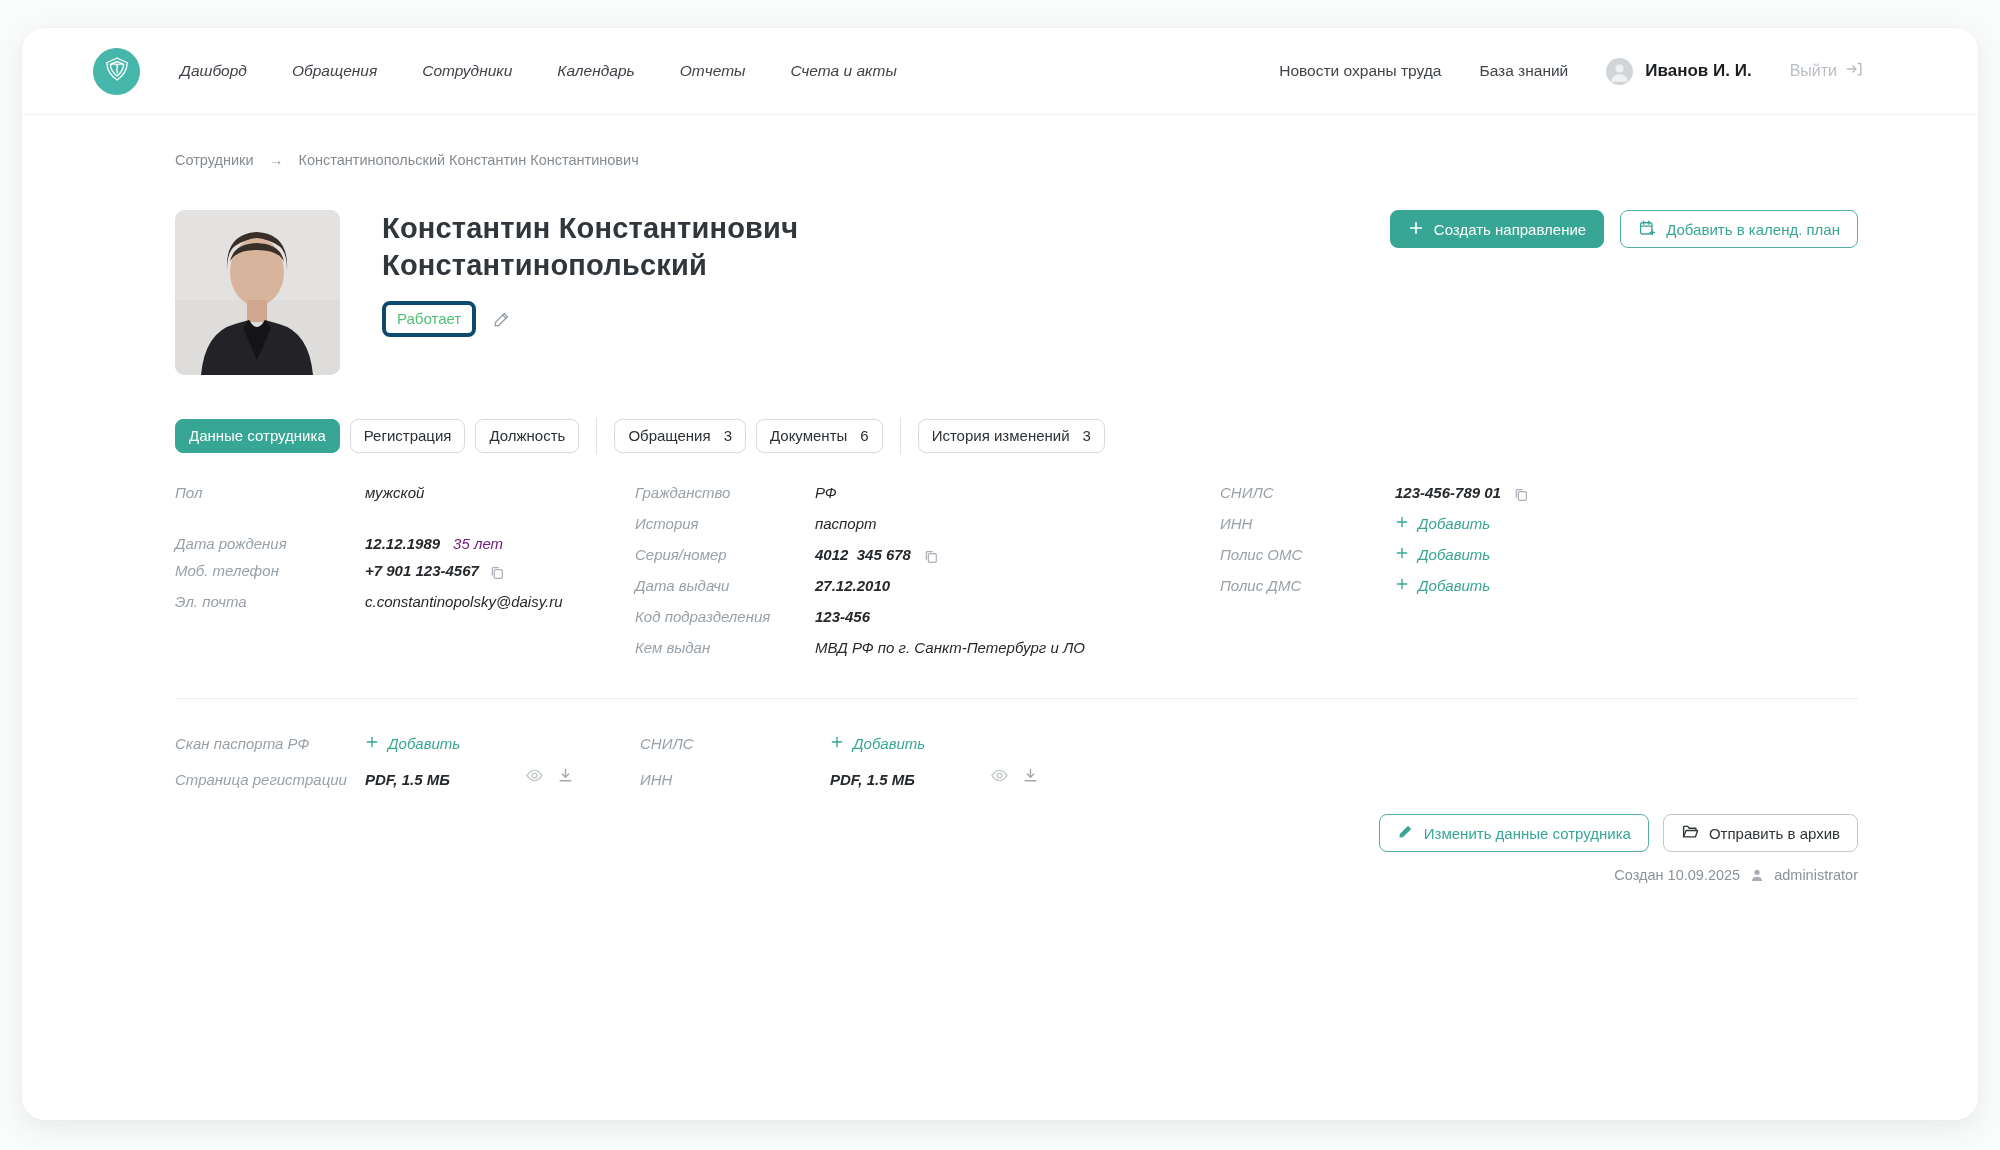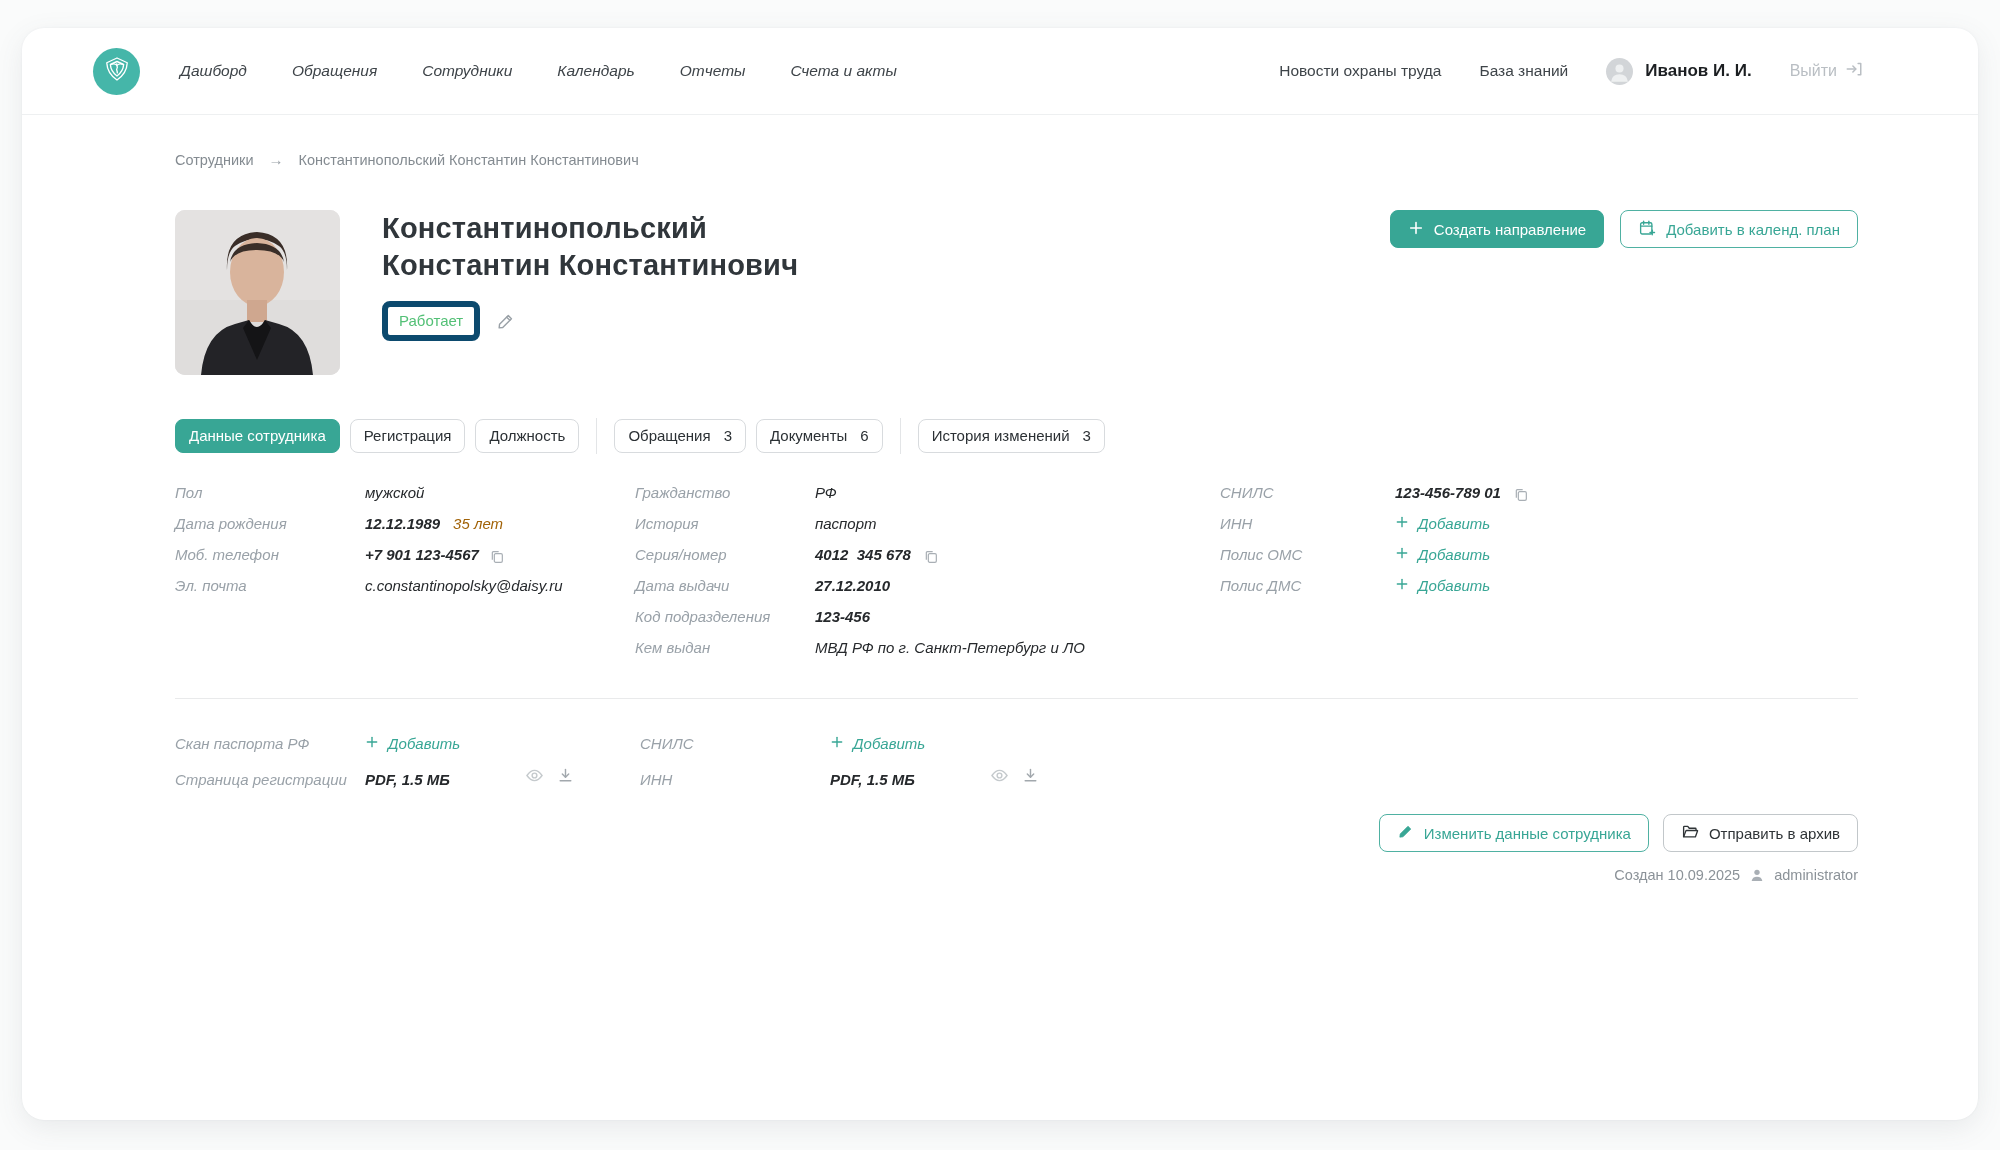--- a/index.html
+++ b/index.html
@@ -46,21 +46,21 @@
   .emp-header { margin-top: 42px; display: flex; align-items: flex-start; }
   .photo {
     width: 165px; height: 165px; border-radius: 10px; overflow: hidden;
     background: #e4e2e1; flex: 0 0 auto;
   }
   .emp-info { margin-left: 42px; }
   .emp-name { font-size: 29px; line-height: 37px; font-weight: 700; color: #30363b; letter-spacing: .2px; }
   .status-row { margin-top: 17px; display: flex; align-items: center; gap: 16px; }
   .status-badge {
     display: inline-block; padding: 5px 11px 6px;
-    border: 6px solid #0c4a6e; border-radius: 8px;
+    border: 4px solid #0c4a6e; border-radius: 8px;
     color: #53c076; font-size: 15px; background: #fff; cursor: default;
   }
   .edit-status { color: #9aa1a7; cursor: pointer; display: flex; }
   .header-actions { margin-left: auto; display: flex; gap: 16px; }
   
   .btn {
     height: 38px; border-radius: 8px; font-size: 15px;
     display: inline-flex; align-items: center; gap: 10px;
     padding: 0 17px; cursor: pointer; white-space: nowrap; background: #fff;
     font-family: "Liberation Sans", sans-serif;
@@ -78,21 +78,21 @@
   .tab.active { background: #38a695; border-color: #38a695; color: #fff; cursor: default; }
   .tab-sep { width: 1px; height: 36px; background: #e3e5e7; margin: 0 7px; }
   
   .fields { margin-top: 30px; display: flex; font-size: 15px; }
   .fcol-1 { width: 460px; } .fcol-2 { width: 585px; } .fcol-3 { flex: 1; }
   .frow { display: flex; align-items: baseline; margin-bottom: 10px; min-height: 21px; font-style: italic; }
   .flabel { color: #99a1a8; flex: 0 0 auto; }
   .fcol-1 .flabel { width: 190px; } .fcol-2 .flabel { width: 180px; } .fcol-3 .flabel { width: 175px; }
   .fvalue { color: #26292c; display: inline-flex; align-items: center; gap: 10px; }
   .b { font-weight: 700; }
-  .muted { color: #a16207; margin-left: 13px; }
+  .muted { color: #701a75; margin-left: 13px; margin-top: 20px; }
   .icon-btn { display: inline-flex; cursor: pointer; align-self: center; }
   .copy { color: #a9afb5; }
   .add-link { color: #38a695; display: inline-flex; align-items: center; gap: 9px; cursor: pointer; }
   .divider { border: none; border-top: 1px solid #e9eaeb; margin-top: 28px; }
   
   .docs { margin-top: 36px; display: flex; font-size: 15px; }
   .dcol-1 { width: 465px; } .dcol-2 { flex: 1; }
   .docs .flabel { width: 190px; }
   .doc-file { width: 160px; color: #26292c; font-weight: 700; }
   .doc-icons { display: inline-flex; gap: 13px; align-items: center; }
@@ -170,22 +170,22 @@
           <path d="M52 60 Q50 24 82 22 Q114 24 112 60 Q112 42 104 36 Q94 29 82 29 Q70 29 60 36 Q52 42 52 60 Z" fill="#3a2e28"></path>
           <ellipse cx="82" cy="62" rx="27" ry="34" fill="#d9b49c"></ellipse>
           <path d="M55 52 Q58 34 82 33 Q106 34 109 52 Q104 40 82 40 Q60 40 55 52 Z" fill="#3a2e28"></path>
           <rect x="72" y="90" width="20" height="22" fill="#cfa78f"></rect>
           <path d="M26 165 Q30 122 60 114 L74 110 Q82 126 90 110 L104 114 Q134 122 138 165 Z" fill="#232327"></path>
           <path d="M74 110 Q82 124 90 110 L96 118 L82 150 L68 118 Z" fill="#141416"></path>
         </svg>
       </div>
       <div class="emp-info">
         <div class="emp-name">
+          <div>Константин Константинович</div>
           <div>Константинопольский</div>
-          <div>Константин Константинович</div>
         </div>
         <div class="status-row">
           <span class="status-badge">Работает</span>
           <span class="edit-status">
             <svg width="19" height="19" viewBox="0 0 24 24" fill="none" stroke="#9aa1a7" stroke-width="1.8" stroke-linecap="round" stroke-linejoin="round">
               <path d="M15.5 4.5 L19.5 8.5 L8.5 19.5 L4 20 L4.5 15.5 Z"></path>
               <path d="M13.5 6.5 L17.5 10.5"></path>
             </svg>
           </span>
         </div>

